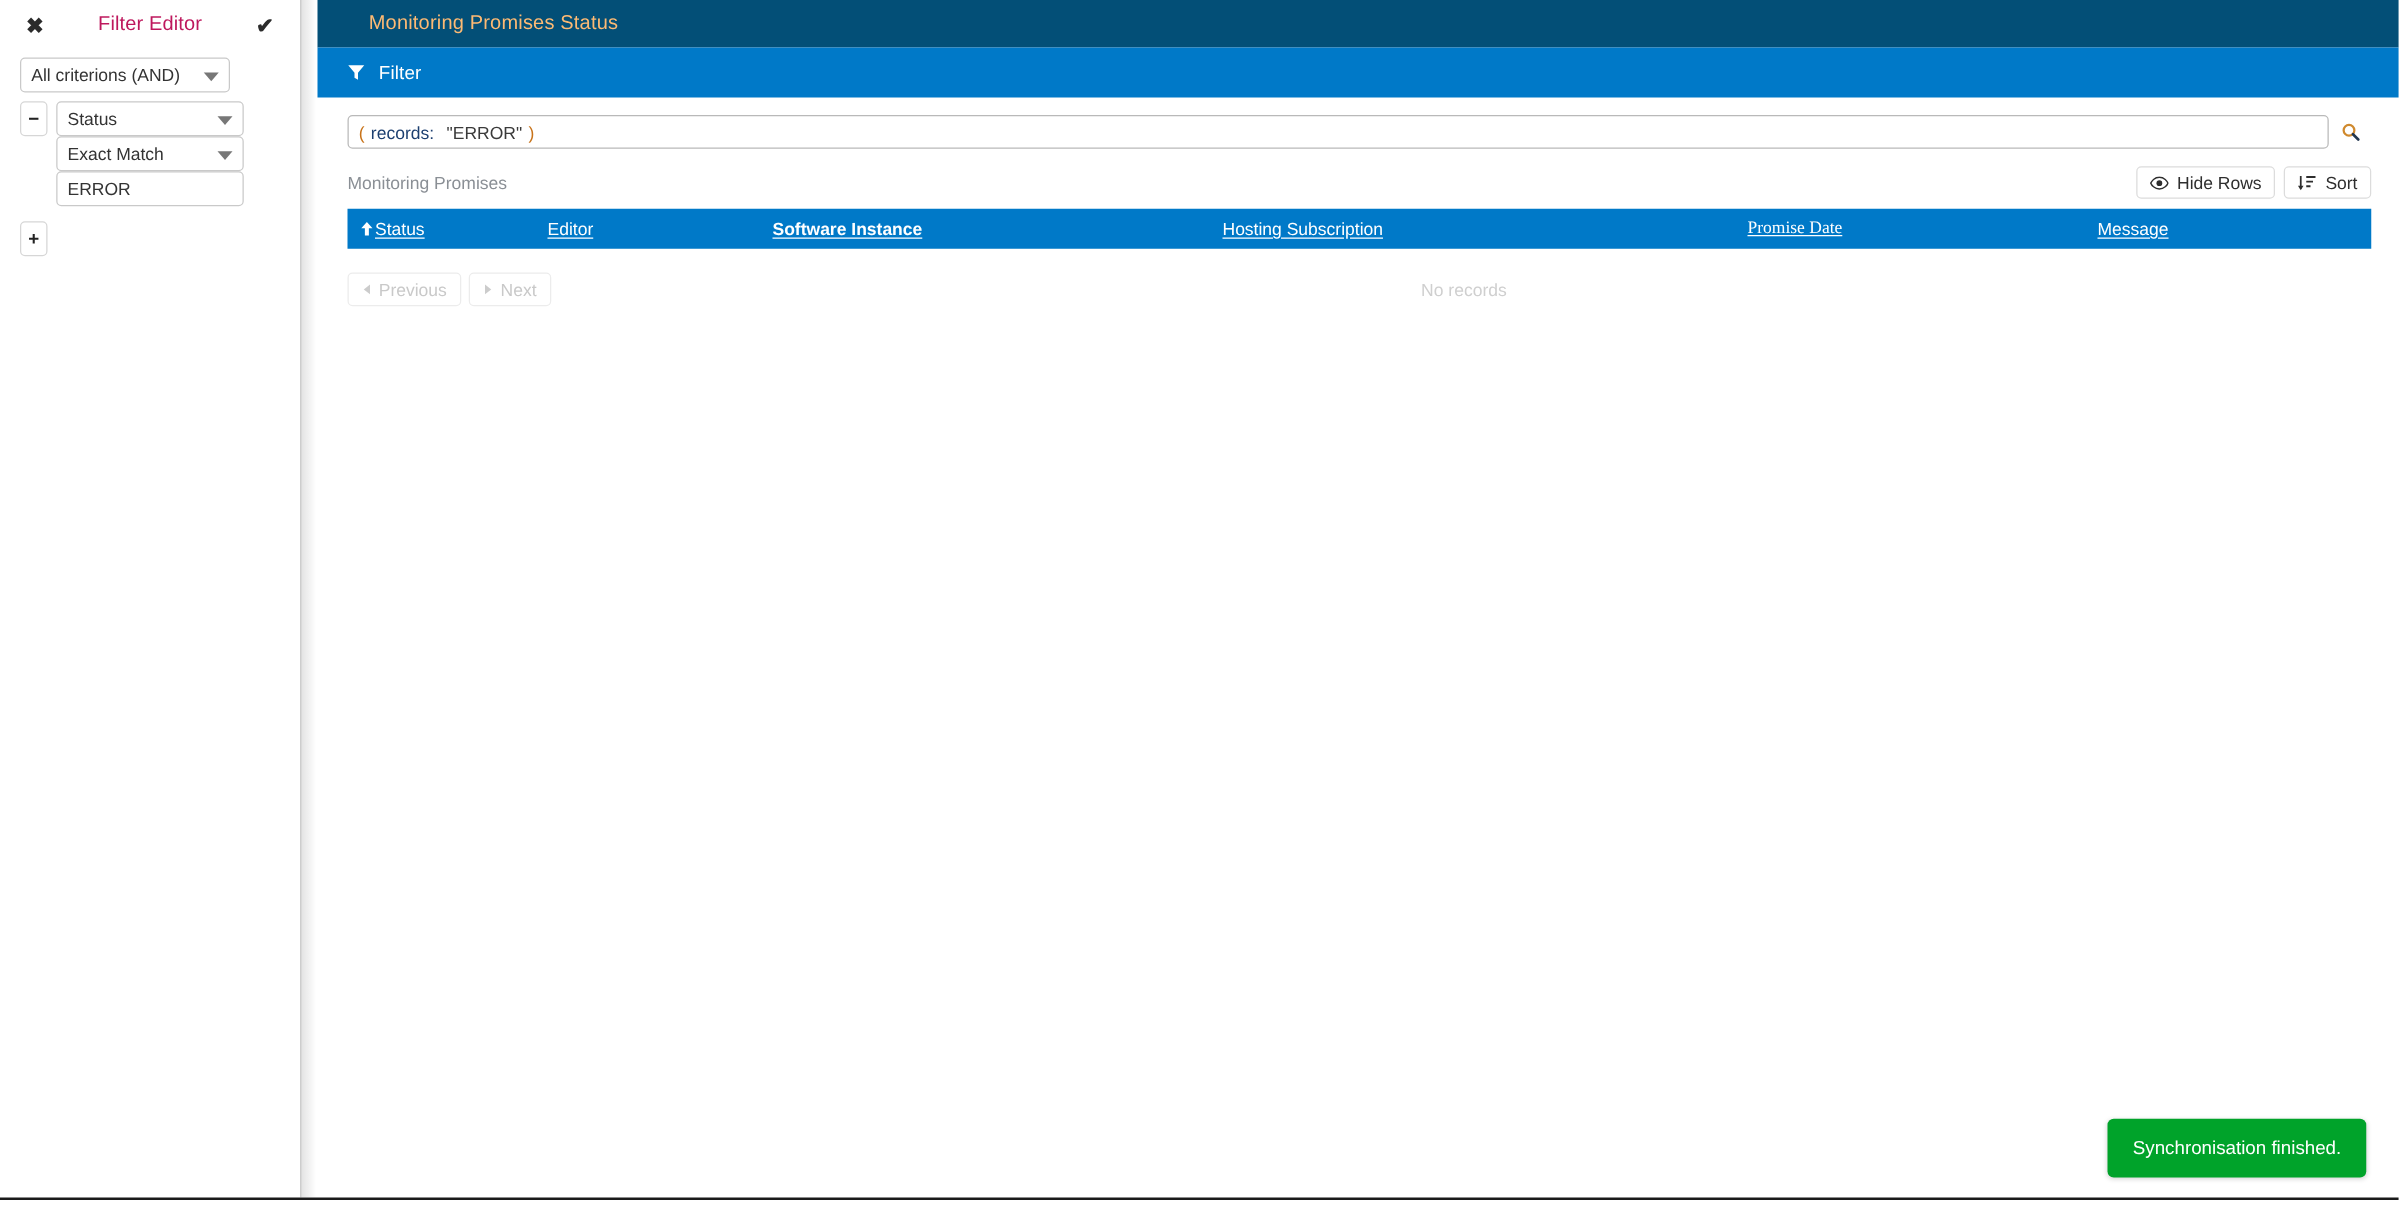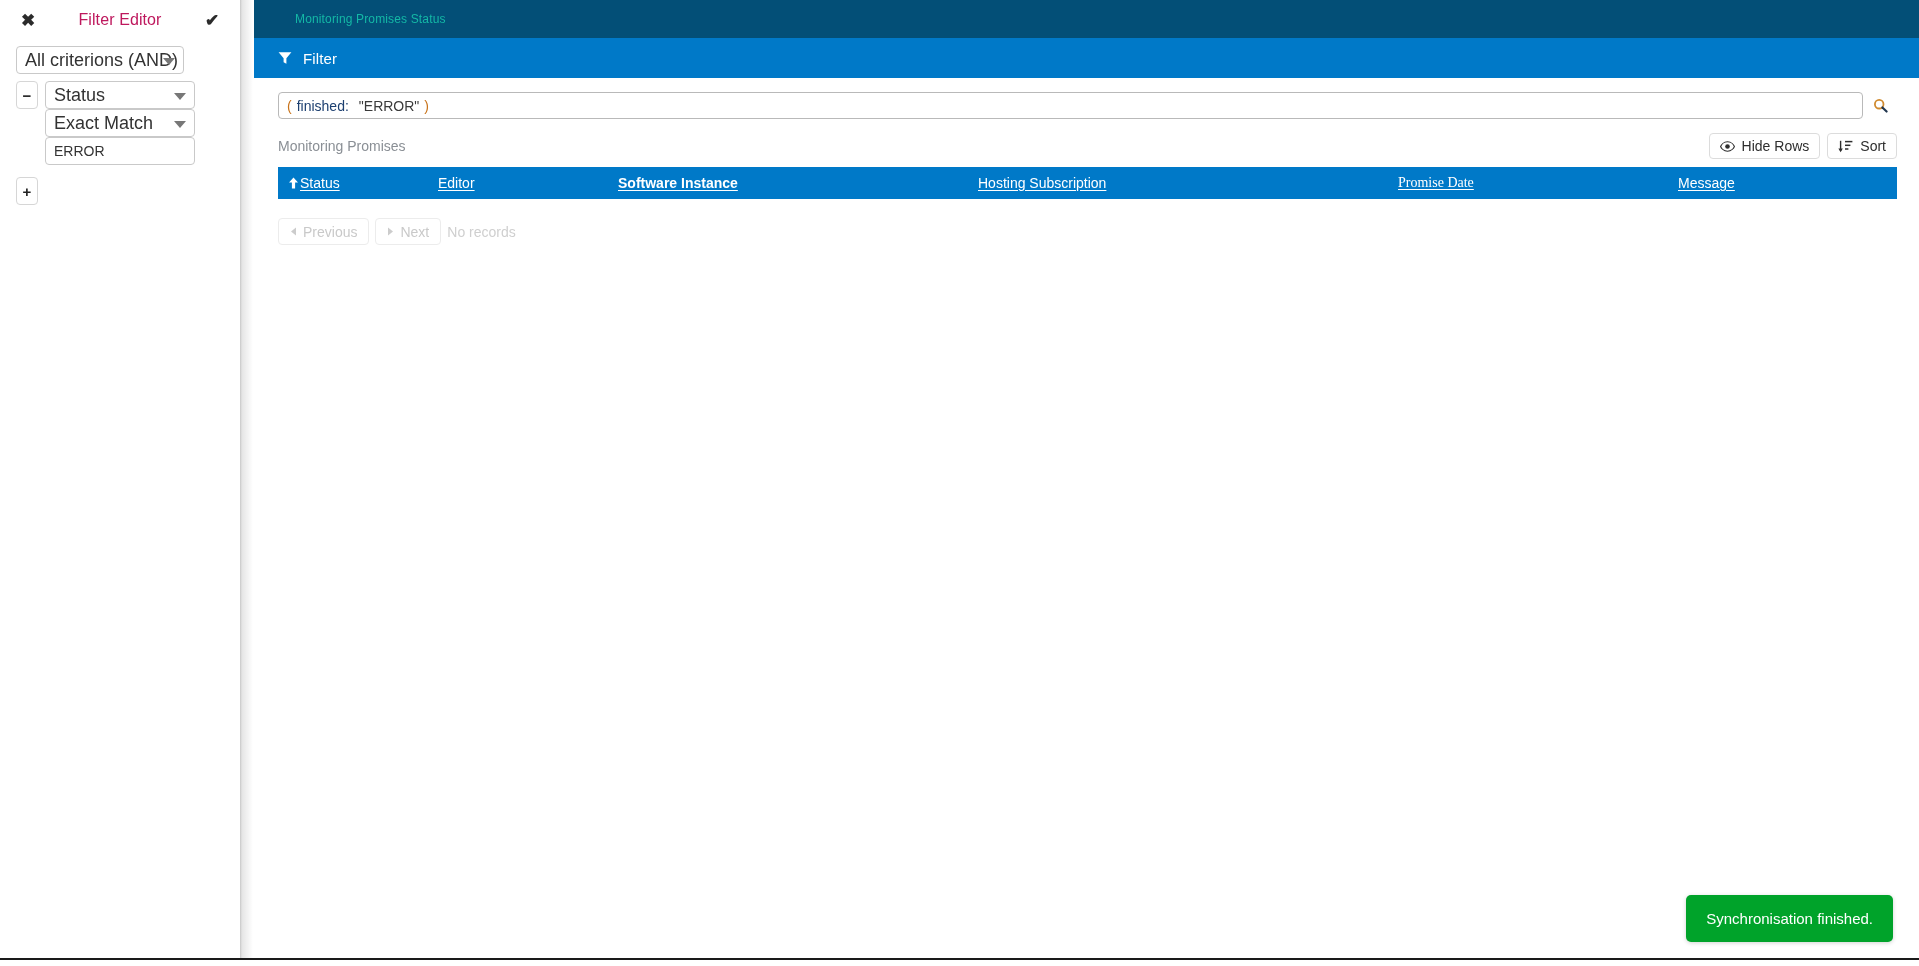--- a/index.html
+++ b/index.html
@@ -77,21 +77,21 @@
   .fe-select {
     position: relative;
     box-sizing: border-box;
     height: 28px;
     border: 1px solid #c9c9c9;
     border-radius: 4px;
     background: #ffffff;
     display: flex;
     align-items: center;
     padding: 0 26px 0 8px;
-    font-size: 18px;
+    font-size: 14px;
     color: #333333;
     cursor: pointer;
     white-space: nowrap;
     overflow: hidden;
   }
   .fe-select .caret {
     position: absolute;
     right: 8px;
     top: 50%;
     margin-top: -2px;
@@ -166,22 +166,22 @@
 
   .app-header {
     height: 38px;
     background: #034f77;
     display: flex;
     align-items: center;
     padding-left: 41px;
     box-sizing: border-box;
   }
   .app-header-title {
-    color: #14b8a6;
-    font-size: 12px;
+    color: #fdba74;
+    font-size: 16px;
     letter-spacing: 0.15px;
     text-align: right;
   }
 
   .filter-bar {
     height: 40px;
     background: #0079c8;
     display: flex;
     align-items: center;
     padding-left: 24px;
@@ -311,21 +311,21 @@
     align-items: center;
     padding: 0 11px;
     margin-right: 6px;
     font-size: 14px;
     color: #c9c9c9;
     cursor: default;
   }
   .pg-btn .pg-ico { margin-right: 6px; display:flex; align-items:center;}
   .records-note {
     flex: 1;
-    text-align: left;
+    text-align: center;
     font-size: 14px;
     color: #cfcfcf;
     padding-right: 2px;
   }
 
   
   #toast {
     position: absolute;
     right: 26px;
     bottom: 16px;
@@ -405,21 +405,21 @@
           <path d="M0.6 1.2 H13.4 L8.4 7.2 V12.8 L5.6 11.2 V7.2 Z" fill="#ffffff"></path>
         </svg>
       </span>
       <span class="filter-bar-label">Filter</span>
     </div>
 
     <div class="search-area">
       <div class="search-box">
         <span class="tok-paren">(</span>
           <span class="tok-sp"></span>
-          <span class="tok-key">finished:</span>
+          <span class="tok-key">records:</span>
           <span class="tok-sp"></span>
           <span class="tok-sp"></span>
           <span class="tok-str">"ERROR"</span>
           <span class="tok-sp"></span>
           <span class="tok-paren">)</span>
       </div>
       <div class="search-icon-btn">
         <svg width="15" height="15" viewBox="0 0 15 15">
           <circle cx="6.2" cy="6.2" r="4.3" fill="none" stroke="#d08a2e" stroke-width="1.8"></circle>
           <line x1="9.4" y1="9.4" x2="13.6" y2="13.6" stroke="#21364f" stroke-width="2.1" stroke-linecap="round"></line>

